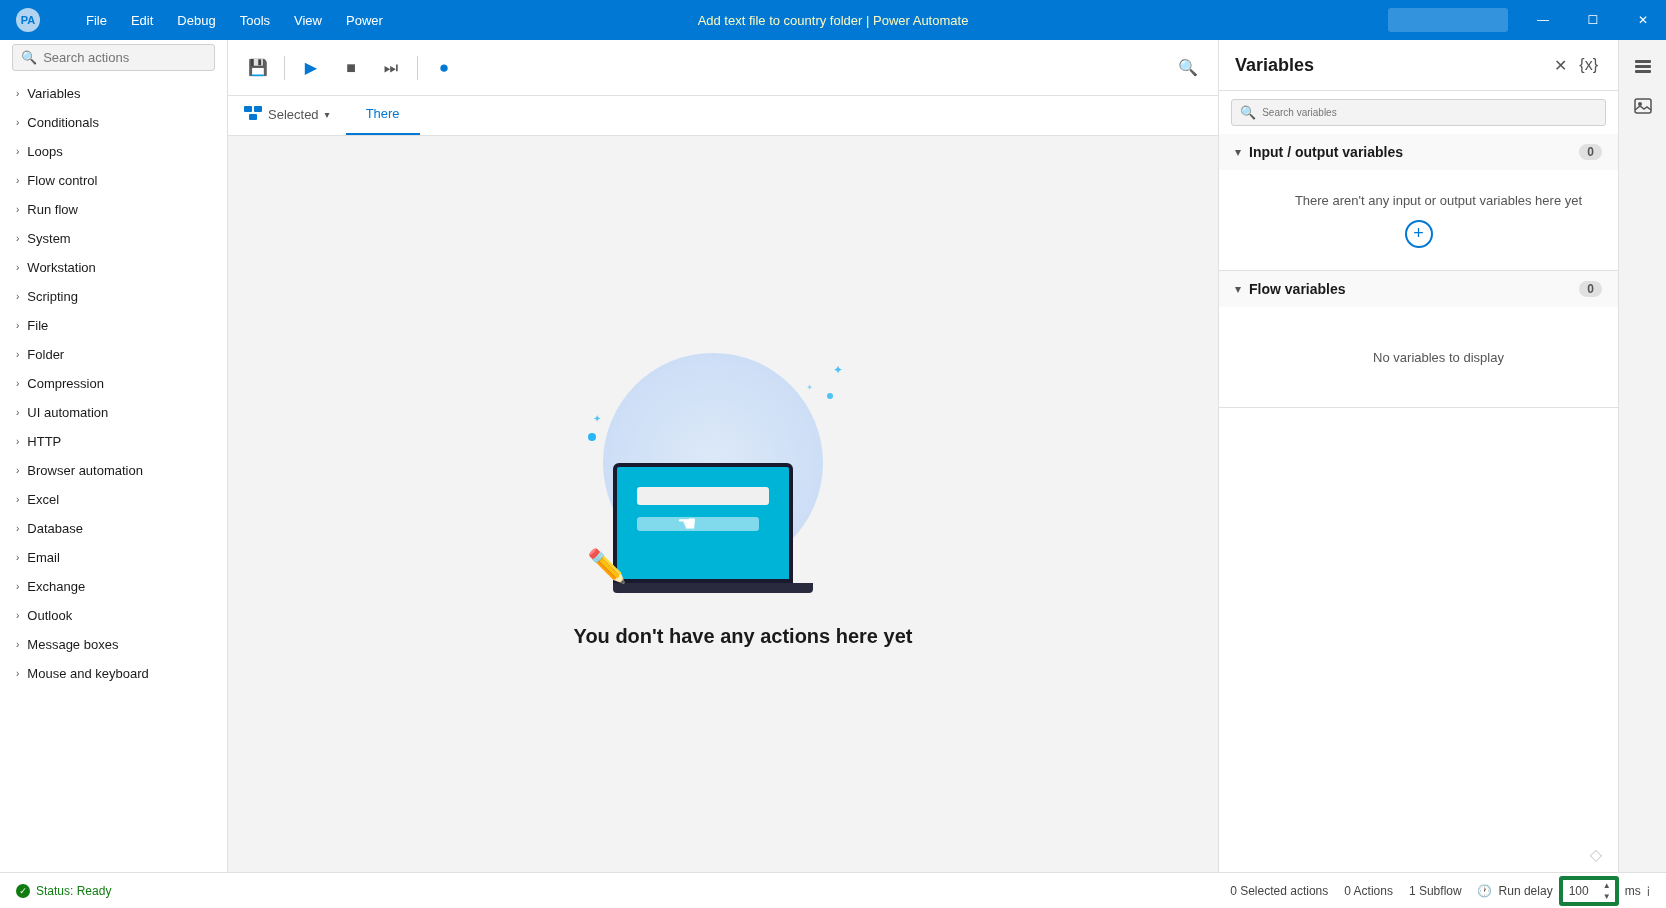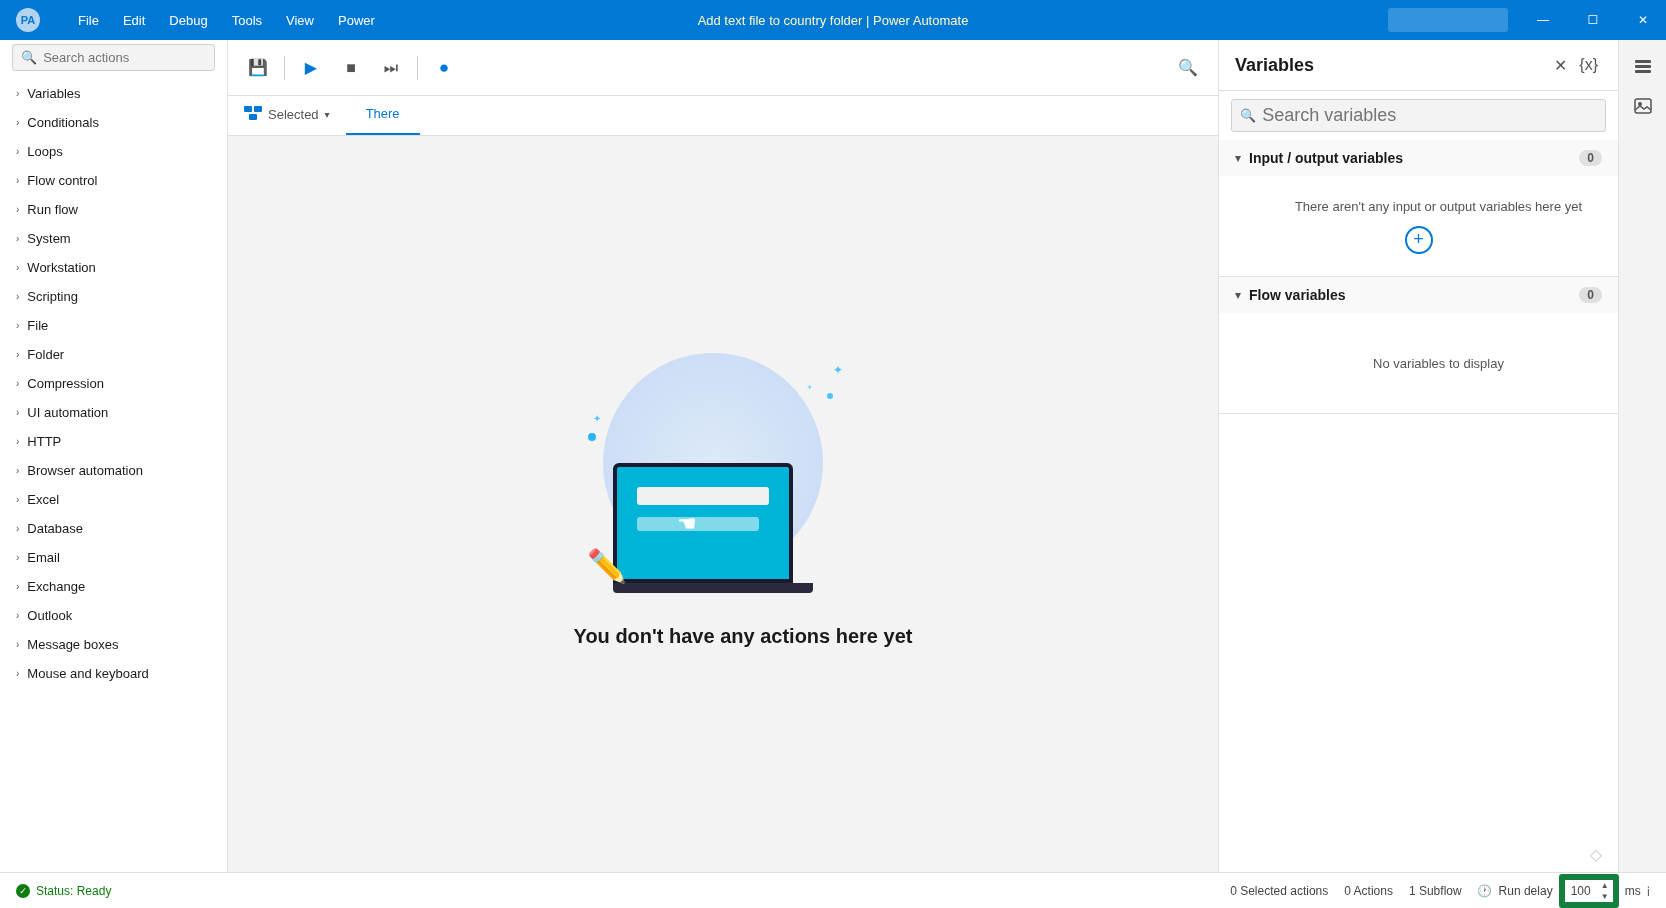--- a/index.html
+++ b/index.html
@@ -9,21 +9,21 @@
     .titlebar {
       height: 40px;
       background: #0078d4;
       display: flex;
       align-items: center;
       justify-content: space-between;
       padding: 0 0 0 8px;
       color: white;
       font-size: 13px;
     }
-    .titlebar-left { display: flex; gap: 28px; align-items: center; }
+    .titlebar-left { display: flex; gap: 36px; align-items: center; }
     .titlebar-menu { display: flex; gap: 4px; }
     .titlebar-menu span {
       padding: 4px 10px;
       cursor: pointer;
       border-radius: 3px;
       font-size: 13px;
       color: white;
     }
     .titlebar-center { position: absolute; left: 50%; transform: translateX(-50%); font-size: 13px; color: #fef9c3; }
     .titlebar-right { display: flex; align-items: center; gap: 4px; }
@@ -173,21 +173,21 @@
     .var-search {
       margin: 8px 12px;
       display: flex;
       align-items: center;
       background: #f3f3f3;
       border: 1px solid #d0d0d0;
       border-radius: 3px;
       padding: 5px 8px;
       gap: 6px;
     }
-    .var-search input { border: none; background: transparent; outline: none; font-size: 18px; color: #666; width: 100%; }
+    .var-search input { border: none; background: transparent; outline: none; font-size: 10px; color: #666; width: 100%; }
 
     .var-section { border-bottom: 1px solid #e0e0e0; }
     .var-section-header {
       display: flex;
       align-items: center;
       padding: 10px 16px;
       cursor: pointer;
       gap: 8px;
       background: #f9f9f9;
     }
@@ -252,21 +252,21 @@
       color: #444;
       gap: 24px;
     }
     .status-ready { display: flex; align-items: center; gap: 6px; color: #107c10; }
     .status-circle { width: 14px; height: 14px; border-radius: 50%; background: #107c10; display: flex; align-items: center; justify-content: center; }
     .status-check { color: white; font-size: 9px; }
     .statusbar-right { margin-left: auto; display: flex; align-items: center; gap: 16px; }
     .run-delay { display: flex; align-items: center; gap: 6px; }
     .run-delay-input {
       width: 60px;
-      border: 6px solid #15803d;
+      border: 4px solid #15803d;
       border-radius: 3px;
       display: flex; align-items: center;
     }
     .run-delay-val { padding: 2px 6px; font-size: 12px; flex: 1; }
     .run-delay-arrows { display: flex; flex-direction: column; }
     .run-delay-arrow { font-size: 8px; padding: 1px 4px; cursor: pointer; color: #555; background: none; border: none; }
 
     
     .tabs-area {
       background: #fff;

